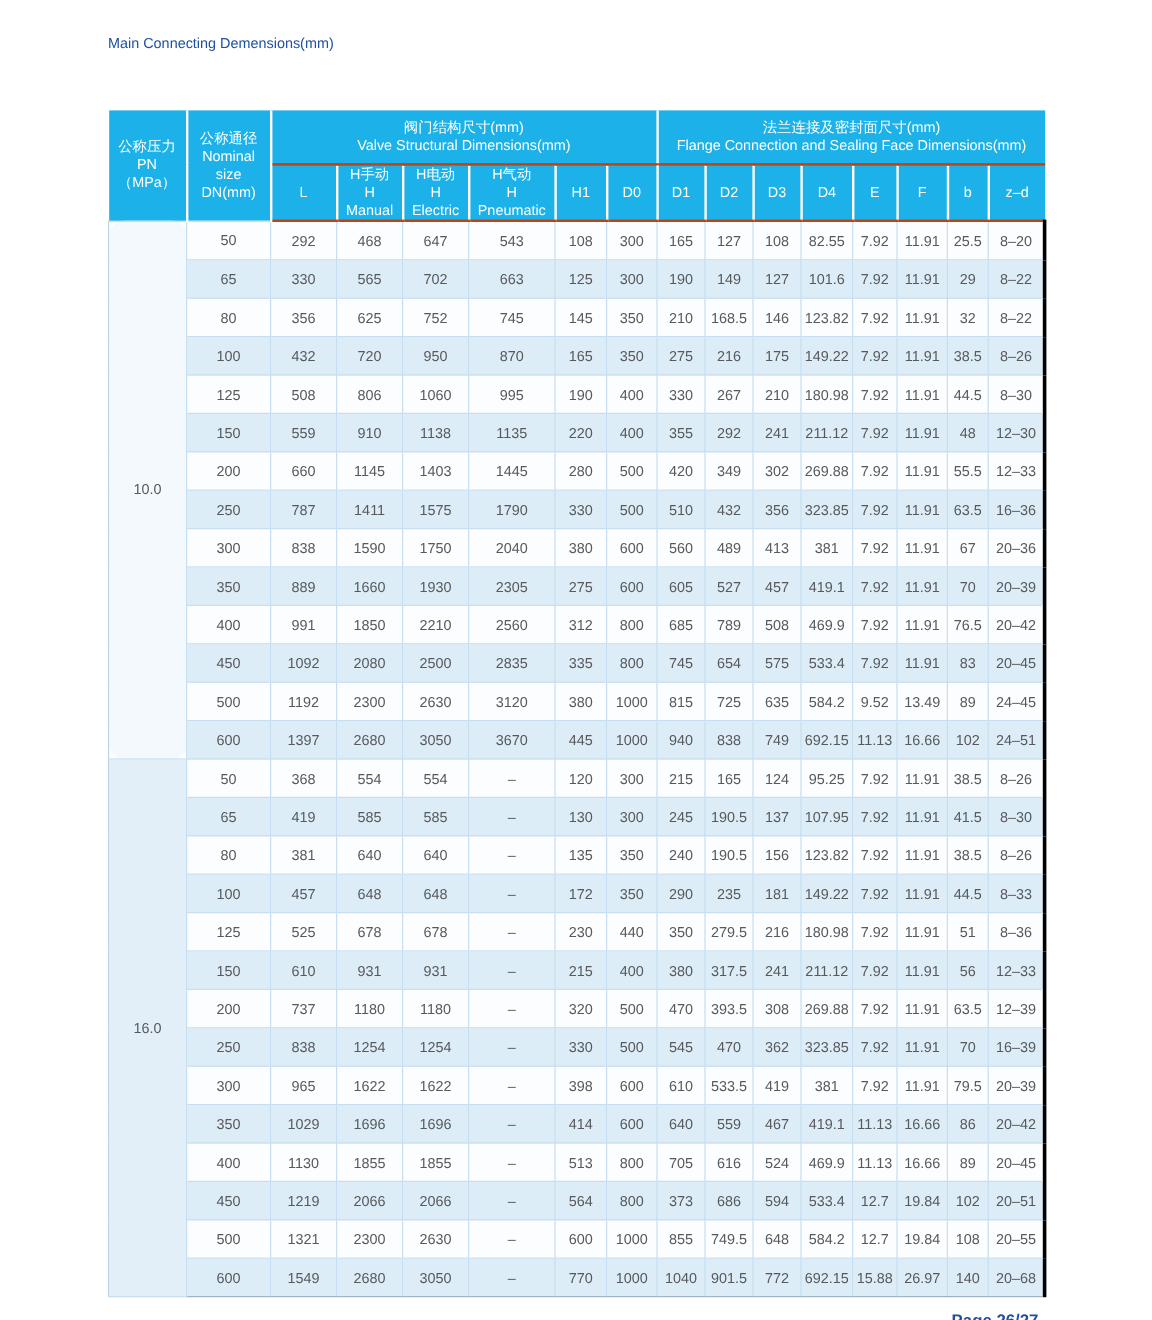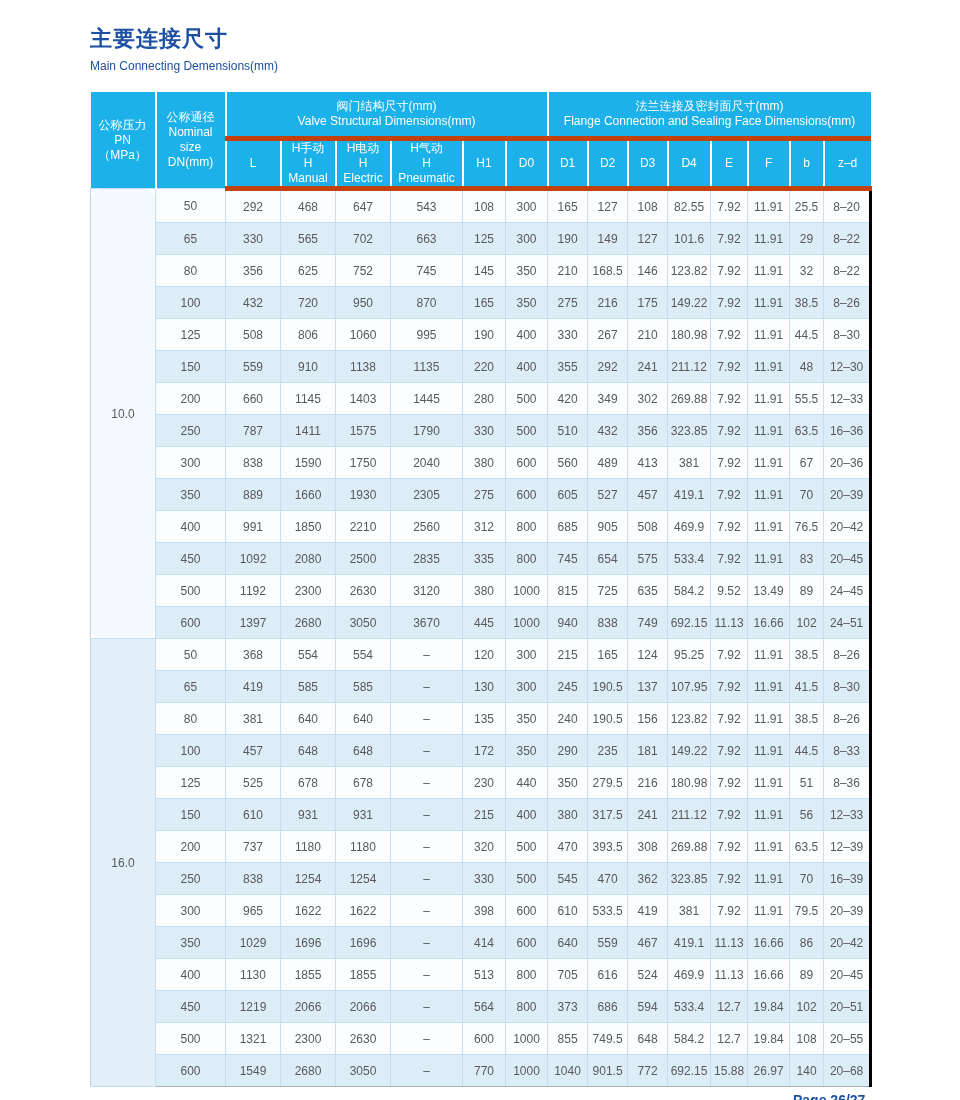--- a/index.html
+++ b/index.html
@@ -14,21 +14,21 @@
   .title-cn{font-size:22px;font-weight:bold;color:#1d50a2;letter-spacing:1px;}
   .title-en{font-size:12px;color:#1d50a2;margin-top:5px;}
   table.dim{
     position:absolute;left:90px;top:92px;width:780px;
     border-collapse:collapse;table-layout:fixed;
   }
   
   thead th{
     background:#1cb1e9;color:#ffffff;font-weight:normal;
     font-size:12px;line-height:15px;padding:0 1px;
-    border-right:2px solid #ffffff;border-bottom:5px solid #c2410c;
+    border-right:2px solid #ffffff;border-bottom:2px solid #c2410c;
     vertical-align:middle;text-align:center;
   }
   thead tr th:last-child{border-right:none;margin-left:35px;}
   thead th.no-bottom{border-bottom:none;}
   th.group-h{height:44px;}
   th.col-h{height:44px;}
   
   tbody td{
     height:31px;font-size:12px;color:#57595b;text-align:center;
     vertical-align:middle;border:1px solid #c6def0;padding:0 1px;
@@ -46,21 +46,20 @@
     position:absolute;left:793px;top:1092px;width:120px;
     font-size:14px;font-weight:bold;color:#1d50a2;white-space:nowrap;
   }
 </style>
 </head>
 <body>
 
 <div class="page">
 
   <div class="title-block">
-    <div class="title-cn">主要连接尺寸</div>
     <div class="title-en">Main Connecting Demensions(mm)</div>
   </div>
 
   <table class="dim">
     <colgroup>
       <col style="width:65px">
         <col style="width:70px">
         <col style="width:55px">
         <col style="width:55px">
       <col style="width:55px">
@@ -318,21 +317,21 @@
         </tr>
         <tr class="r-odd">
           <td>400</td>
           <td>991</td>
           <td>1850</td>
           <td>2210</td>
           <td>2560</td>
           <td>312</td>
           <td>800</td>
           <td>685</td>
-          <td>905</td>
+          <td>789</td>
           <td>508</td>
           <td>469.9</td>
           <td>7.92</td>
           <td>11.91</td>
           <td>76.5</td>
           <td>20–42</td>
         </tr>
         <tr class="r-even">
           <td>450</td>
           <td>1092</td>

